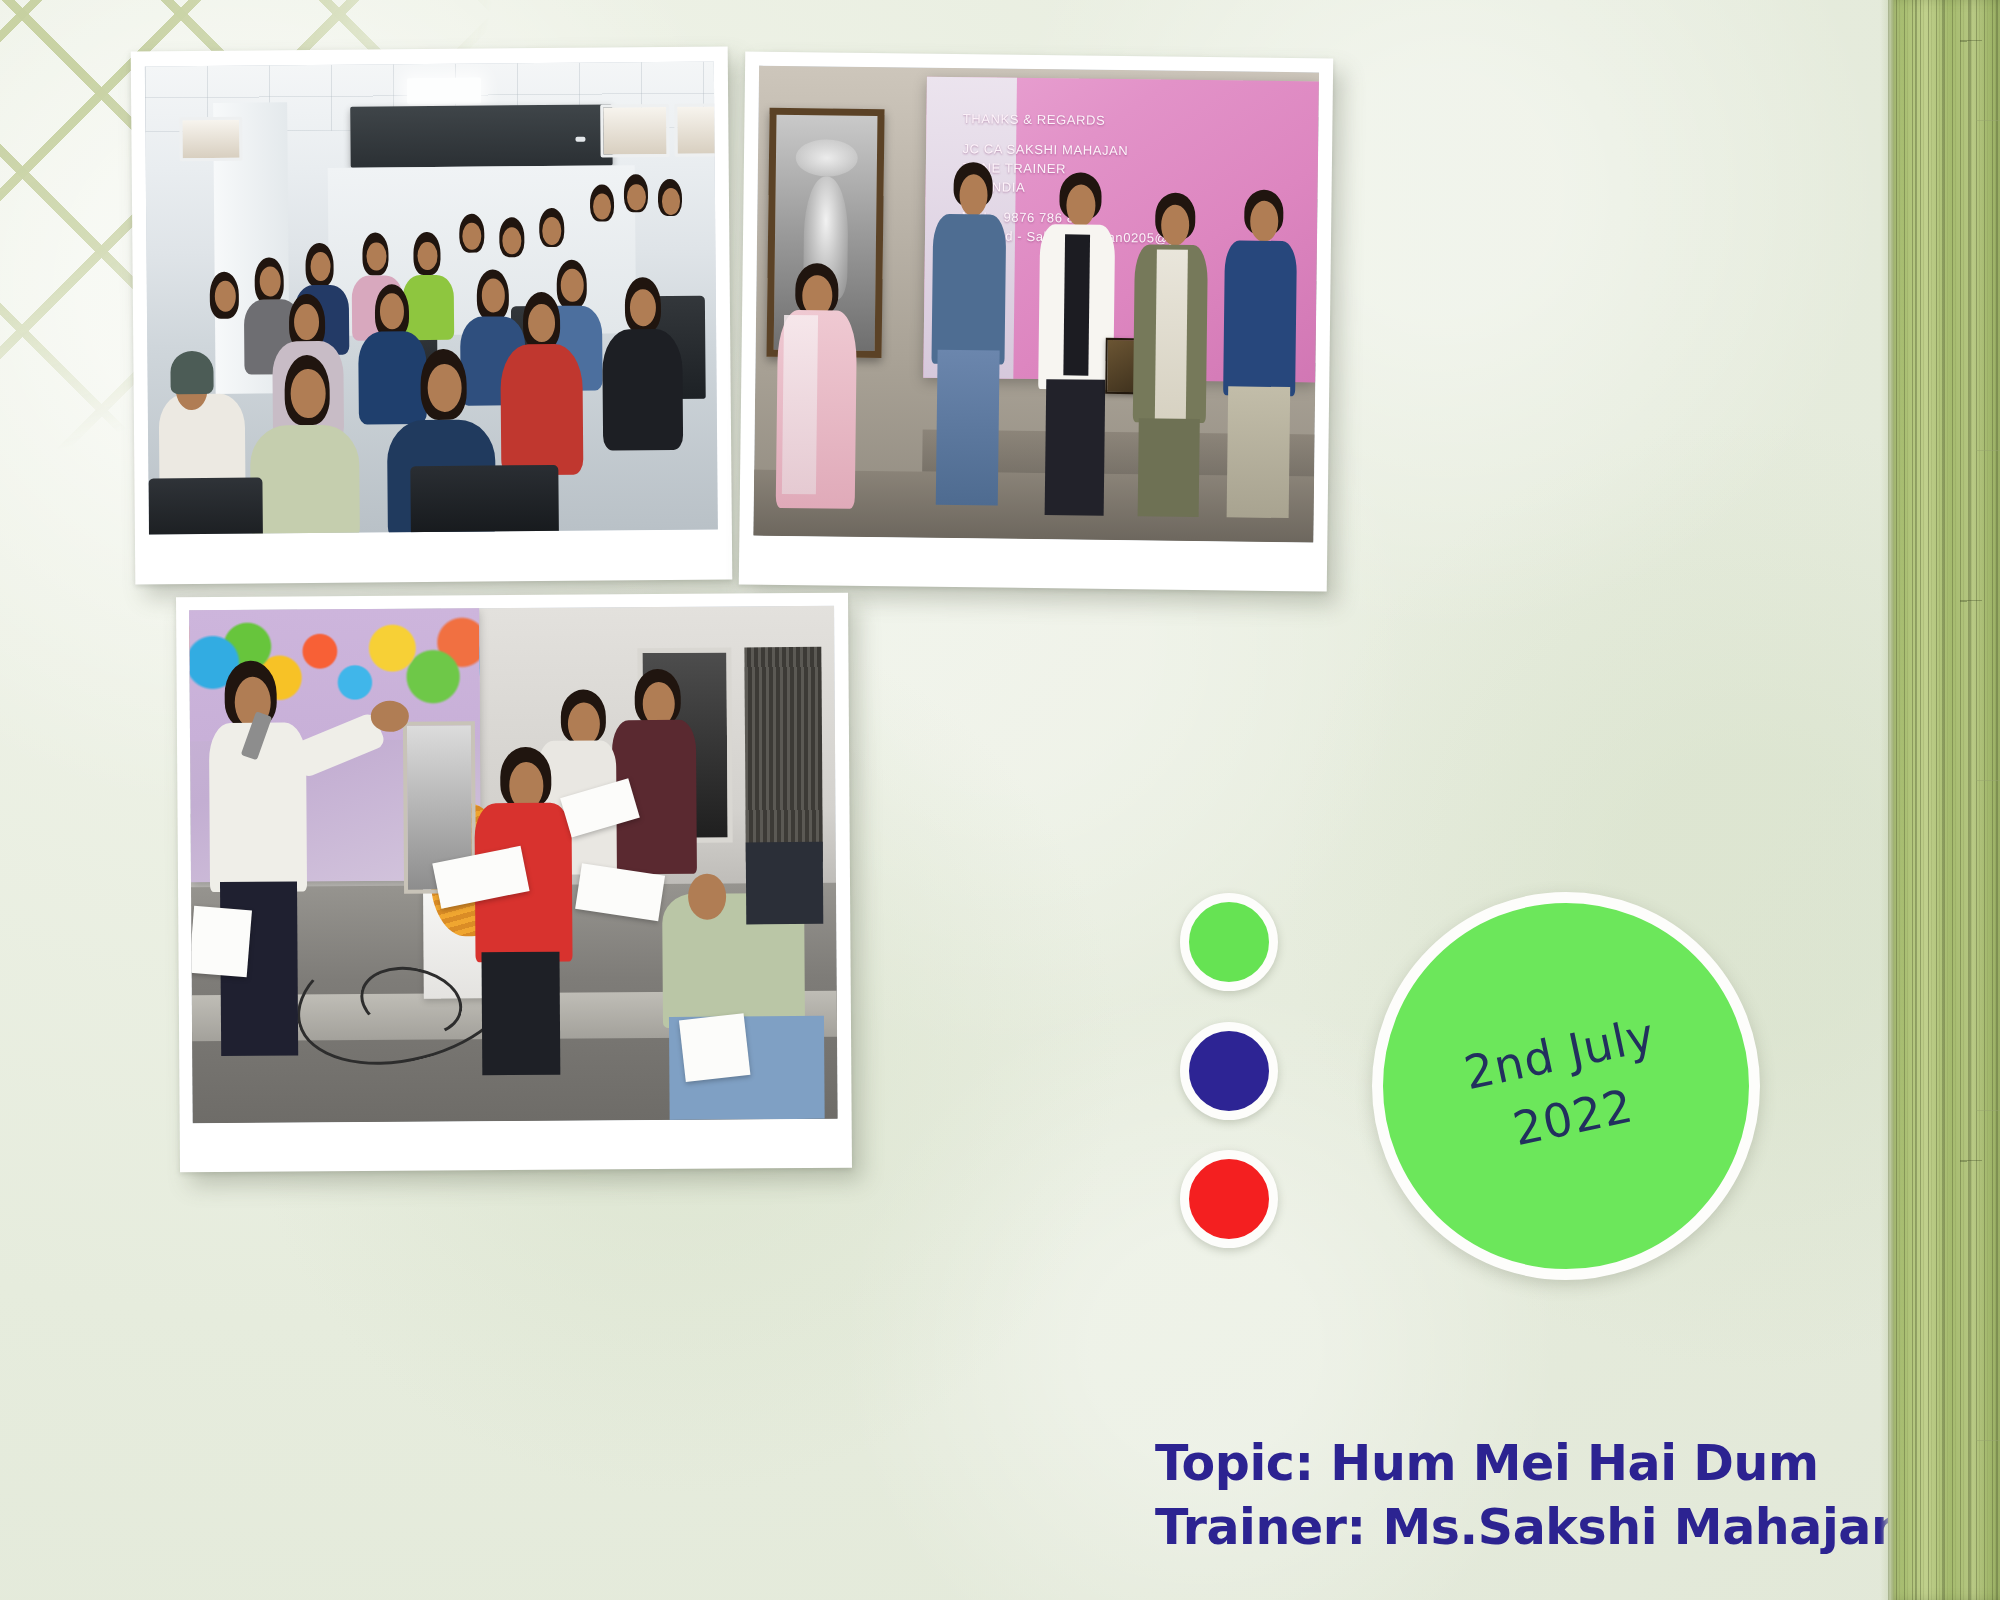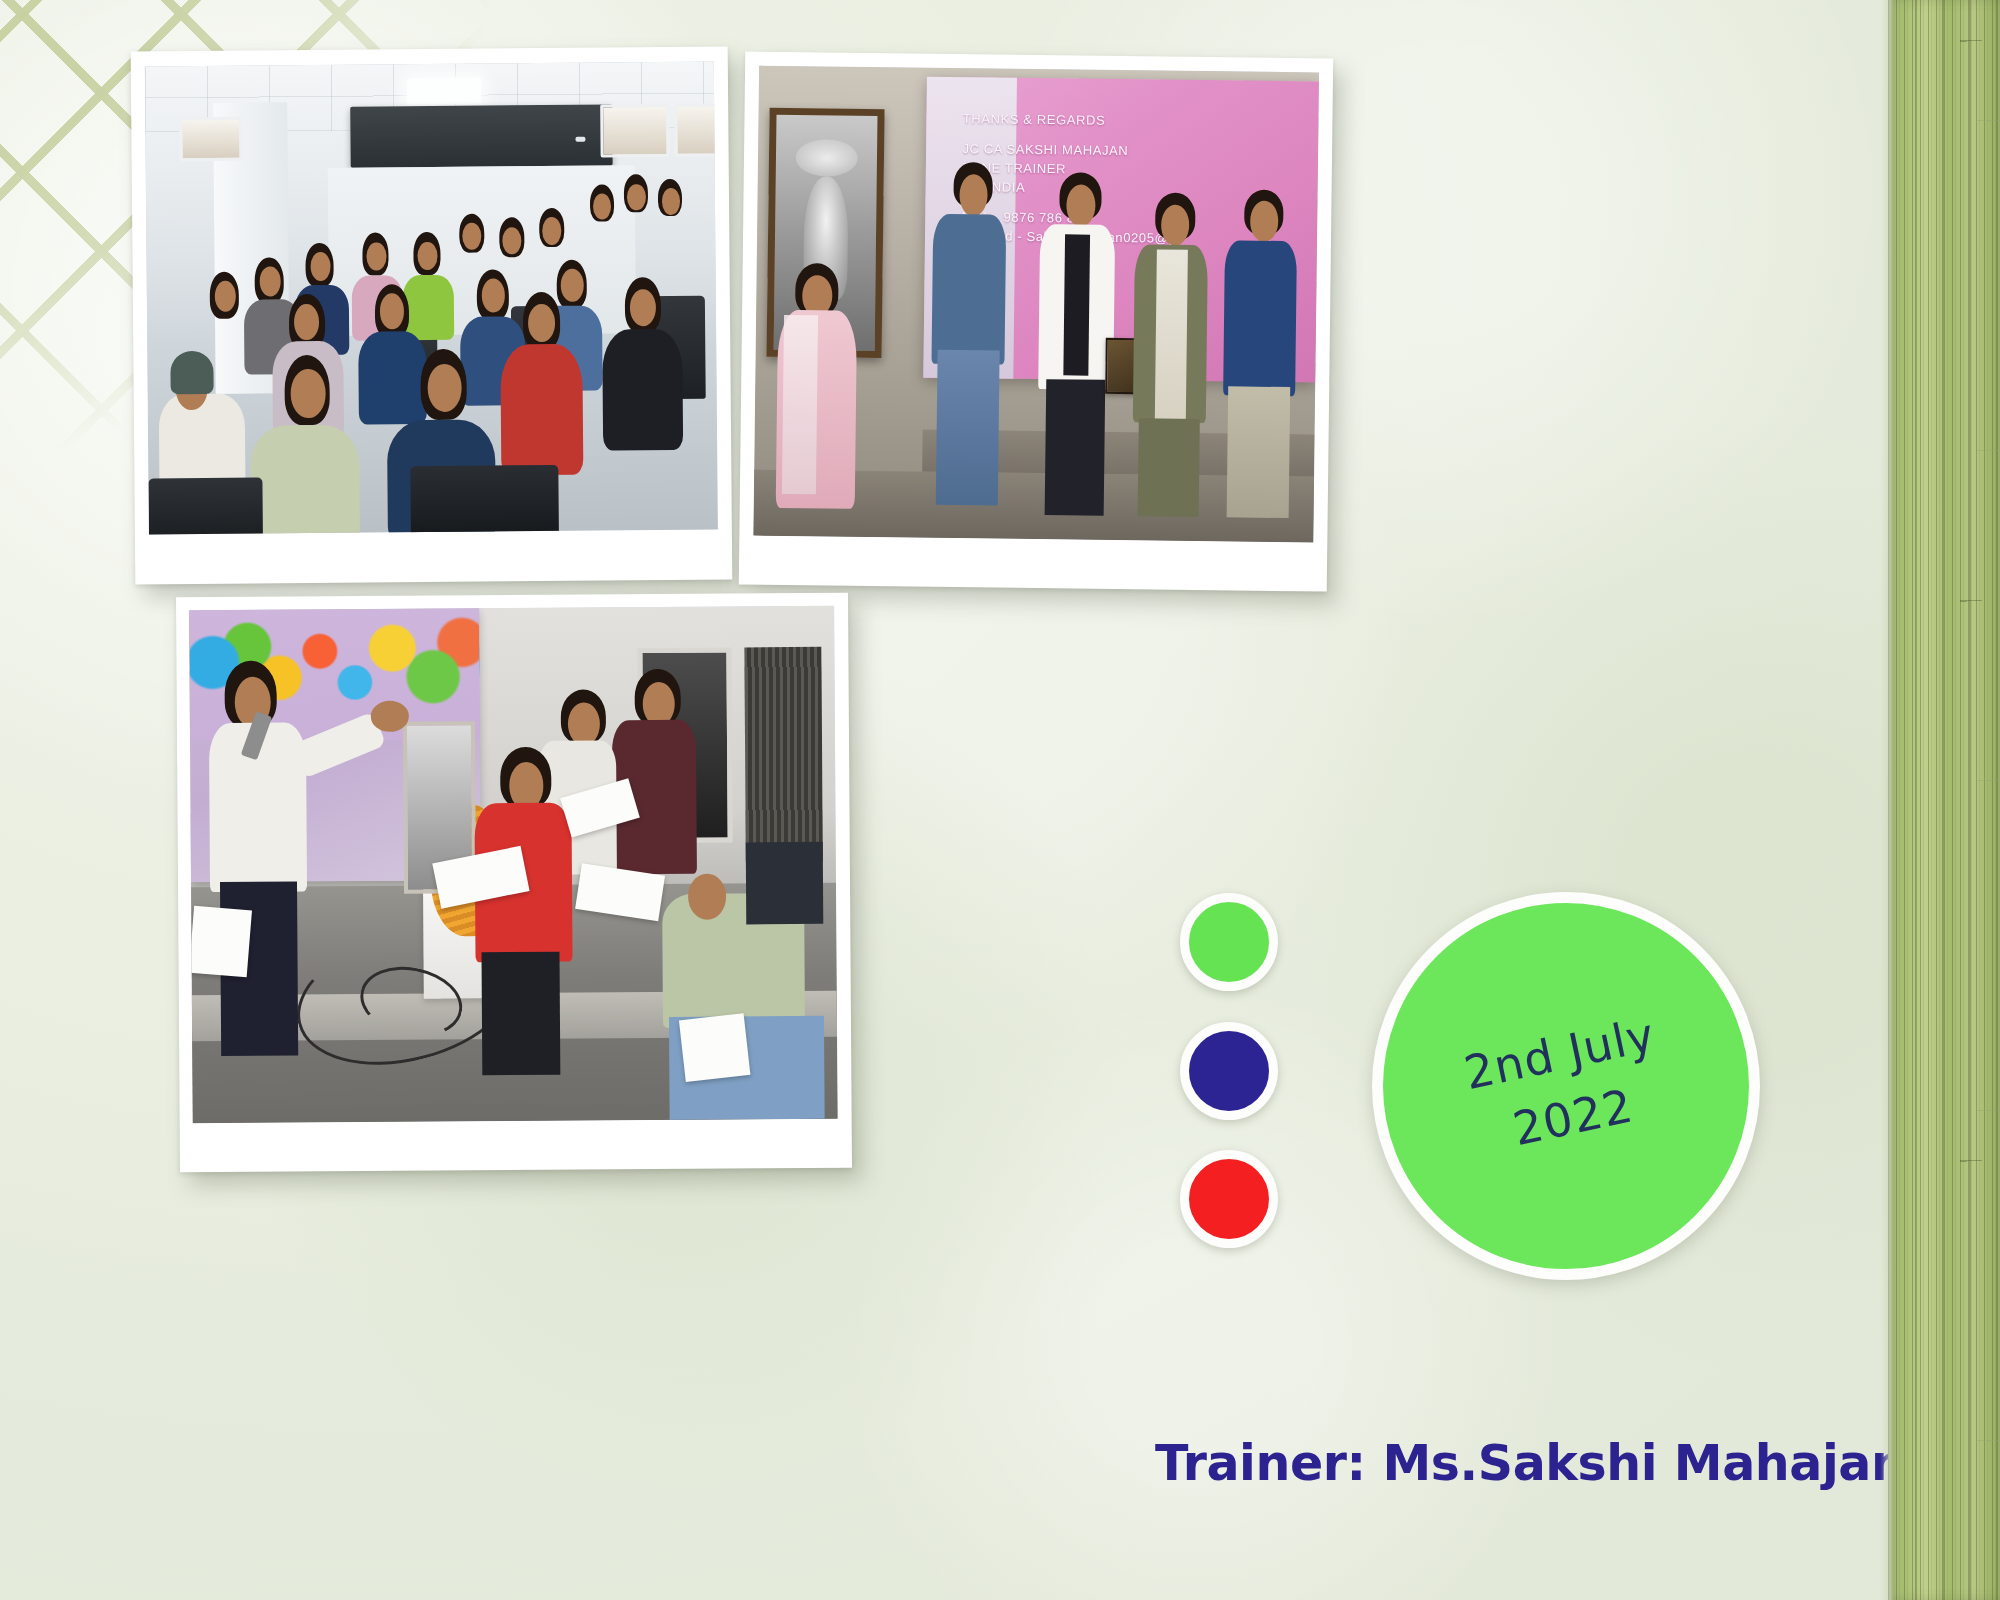--- a/index.html
+++ b/index.html
@@ -408,20 +408,21 @@
   <div class="dot" id="dot-red"></div>
 
   <div id="date-badge">
     <div class="date-inner">
       <span>2nd July</span>
       <span>2022</span>
     </div>
   </div>
 
   <div id="caption">
+    <span class="cap-line">Topic: Hum Mei Hai Dum</span>
     <span class="cap-line">Trainer: Ms.Sakshi Mahajan</span>
   </div>
 
   <div class="wood">
     <div class="wood-cracks"></div>
     <div class="wood-edge"></div>
   </div>
 
 </div>
 

